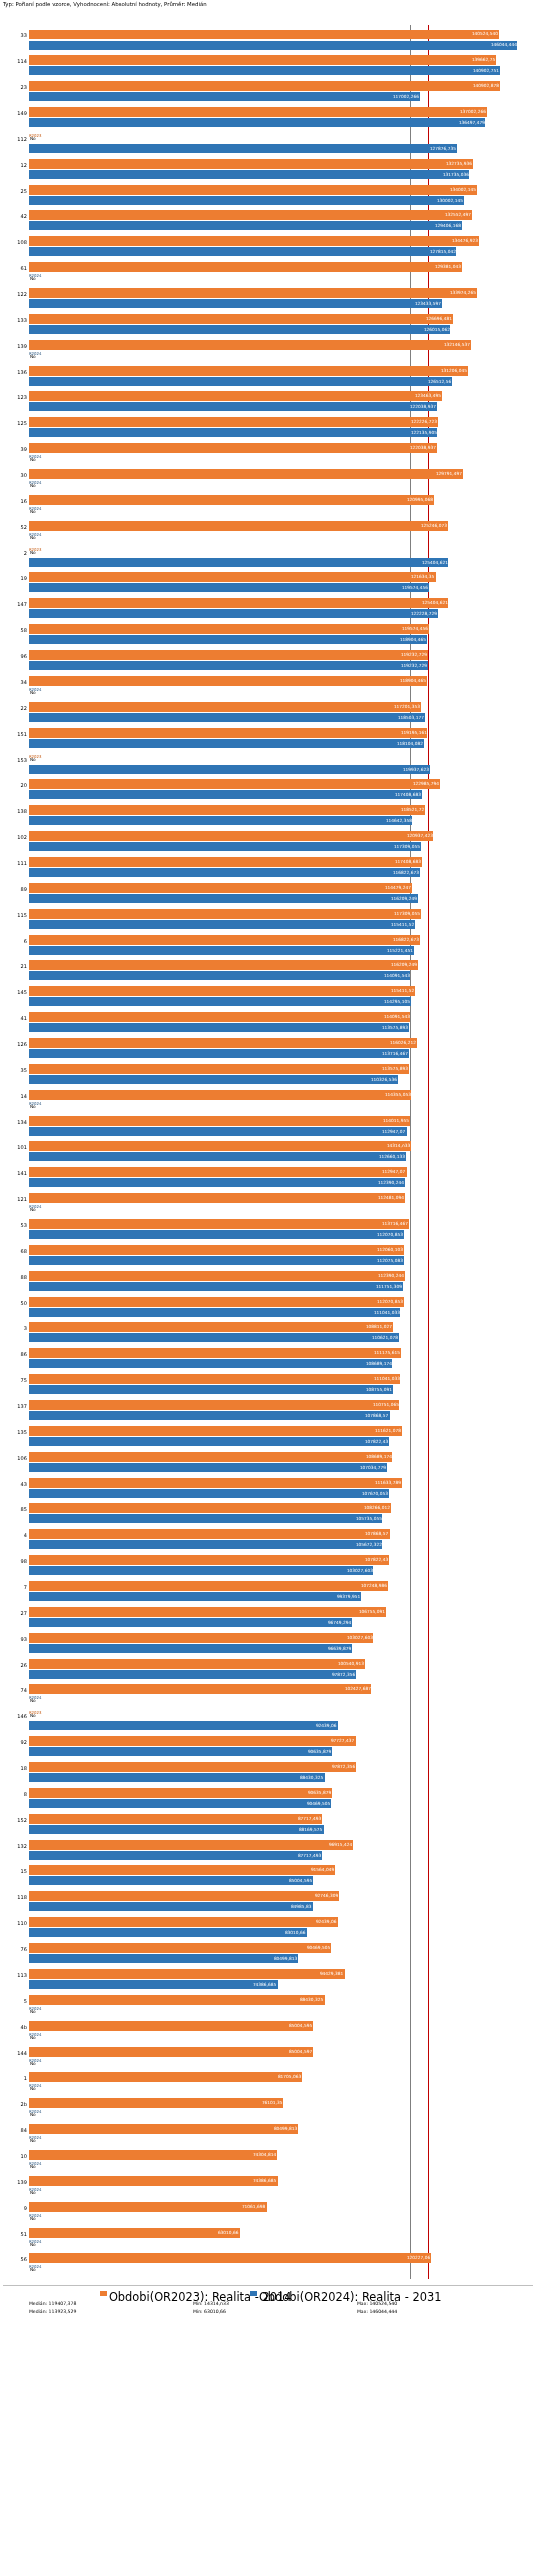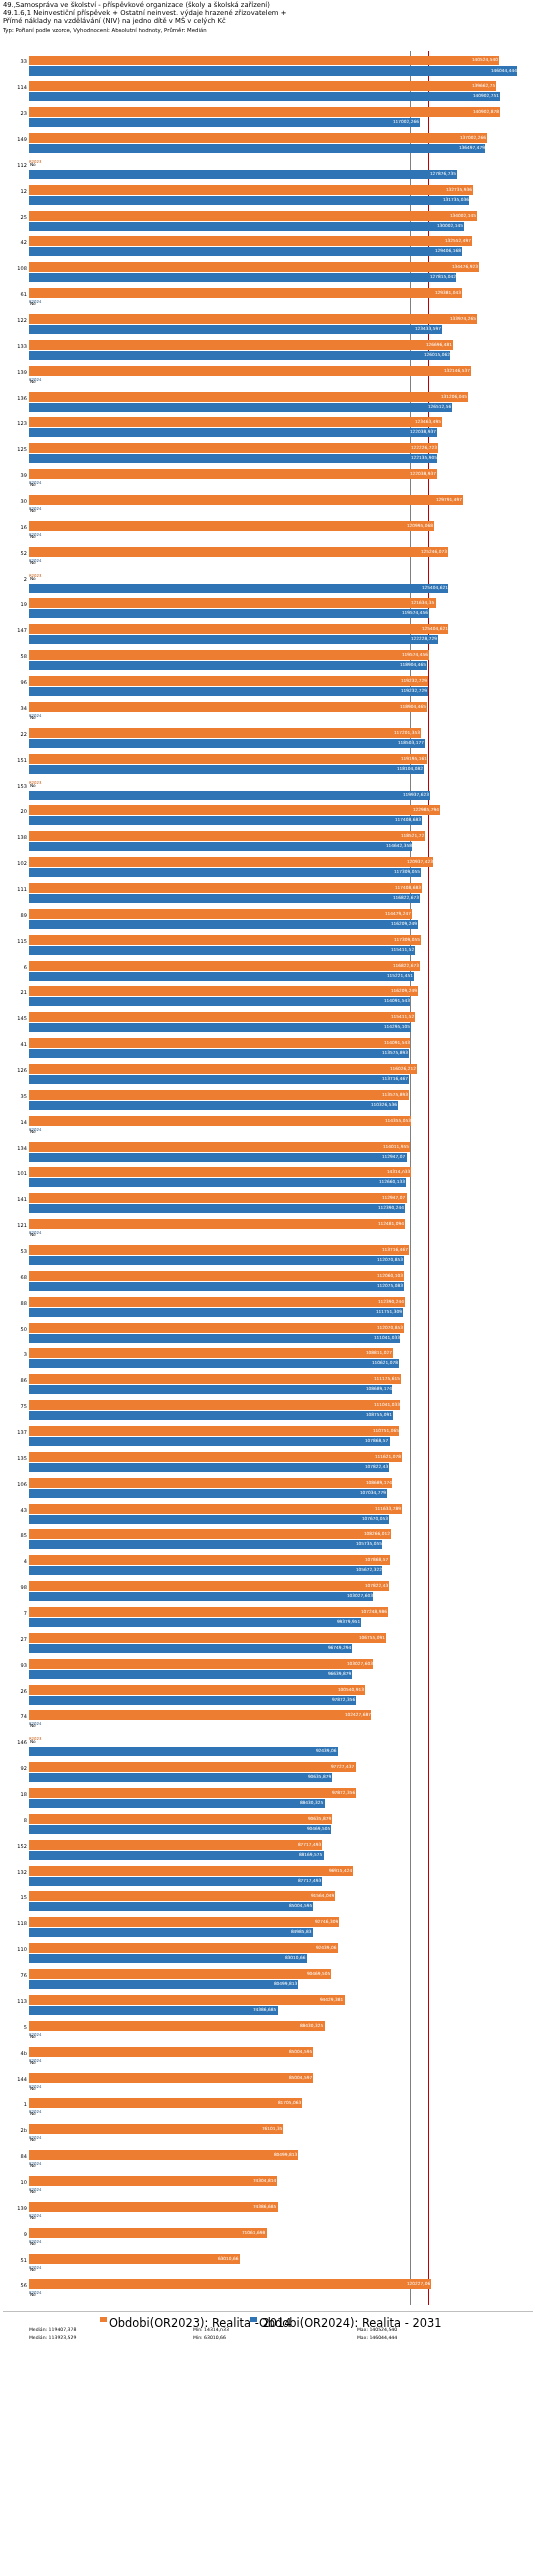--- a/index.html
+++ b/index.html
@@ -23,23 +23,20 @@
   .vl-mean{background:#7f7f7f;}
   .lg-item{position:absolute;white-space:nowrap;}
   .lg-sw{position:absolute;width:7.1px;height:4.3px;}
   .foot{position:absolute;font-size:4.6px;color:#000;white-space:nowrap;}
   .axisline{position:absolute;left:0;right:0;height:0.7px;background:#bfbfbf;}
 </style>
 </head>
 <body>
 
 <div id="wrap">
-  <div class="title">49.,Samospráva ve školství - příspěvkové organizace (školy a školská zařízení)
-49.1.6,1 Neinvestiční příspěvek + Ostatní neinvest. výdaje hrazené zřizovatelem +
-Přímé náklady na vzdělávání (NIV) na jedno dítě v MŠ v celých Kč</div>
   <div class="subtitle">Typ: Pořlaní podle vzorce, Vyhodnocení: Absolutní hodnoty, Průměr: Medián</div>
   <div id="plot" style="height: 2313px;">
       <div class="vline vl-median" style="left:425px;top:17px;height:2254px;"></div>
       <div class="vline vl-mean" style="left:407px;top:17px;height:2254px;"></div>
       <div class="row" style="position:absolute;left:0;top:21.4px;width:530px;height:26px;">
         <div class="rowcat" style="top:2.5px;">33</div>
         <div class="serieslab sl23" style="top:0.7px;">R2023</div>
         <div class="bar b2023" style="left:26px;top:0;width:470px;height:9.3px;"></div>
         <div class="bar-lab" style="left:469px;top:2.5px;">140524,540</div>
         <div class="serieslab sl24" style="top:11.4px;">R2024</div>

